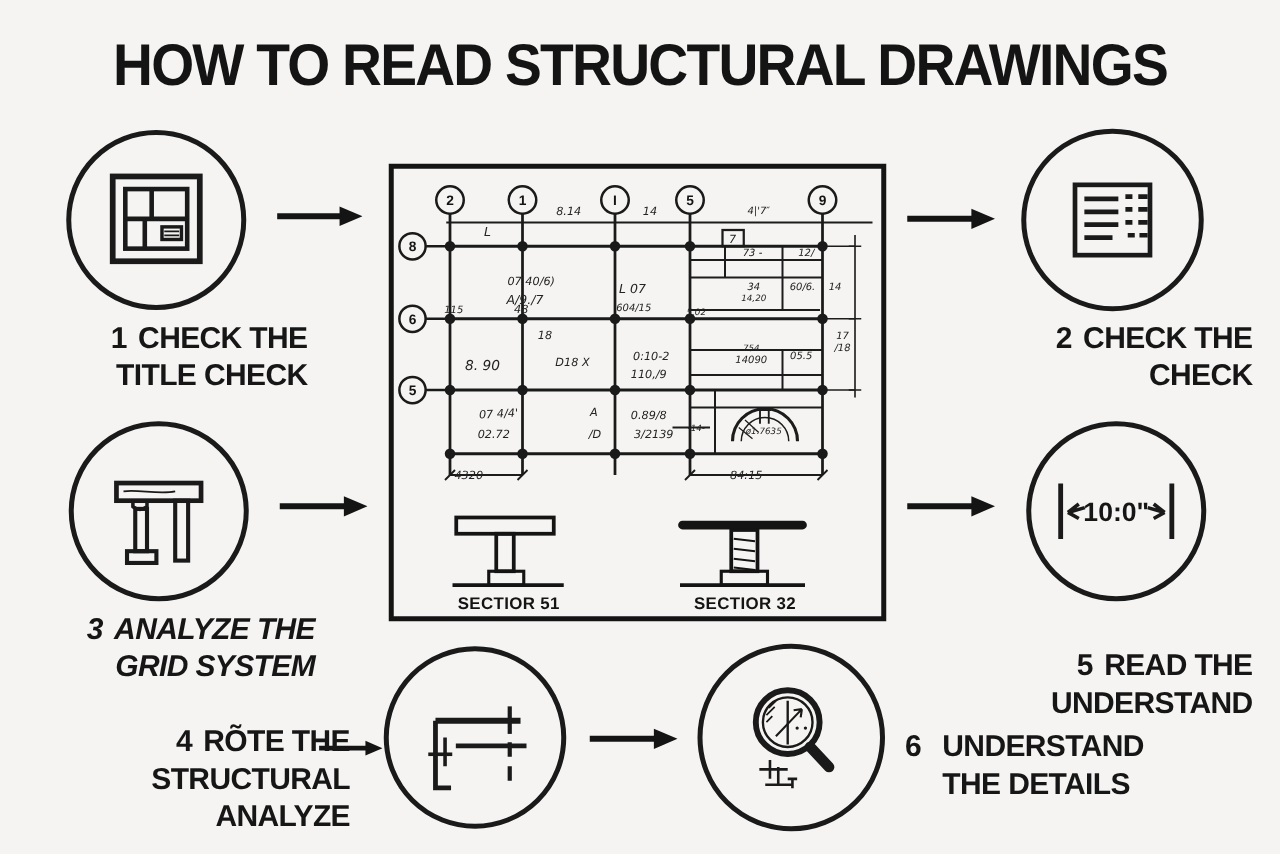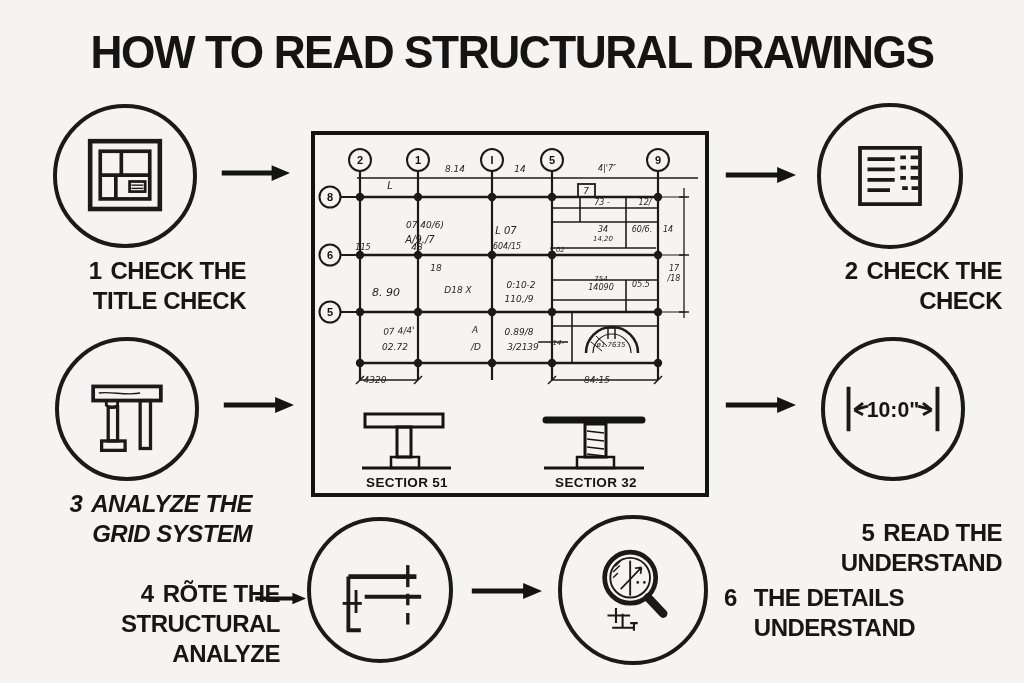--- a/index.html
+++ b/index.html
@@ -174,22 +174,22 @@
   <div>ANALYZE</div>
 </div>
 <div class="step-label" id="s5">
   <div><span class="n">5</span><span>READ THE</span></div>
   <div>UNDERSTAND</div>
 </div>
 <div class="step-label" id="s6">
   <div class="s6row">
     <span class="n6">6</span>
     <div>
+      <div>UNDERSTAND</div>
       <div>THE DETAILS</div>
-      <div>UNDERSTAND</div>
     </div>
   </div>
 </div>
 
 <div id="plan">
   <svg width="400" height="368" viewBox="0 0 400 368">
 
     <rect x="3" y="3" width="394" height="362" fill="none" stroke="#141414" stroke-width="4"></rect>
 
     <g stroke="#1c1c1c" fill="none">

